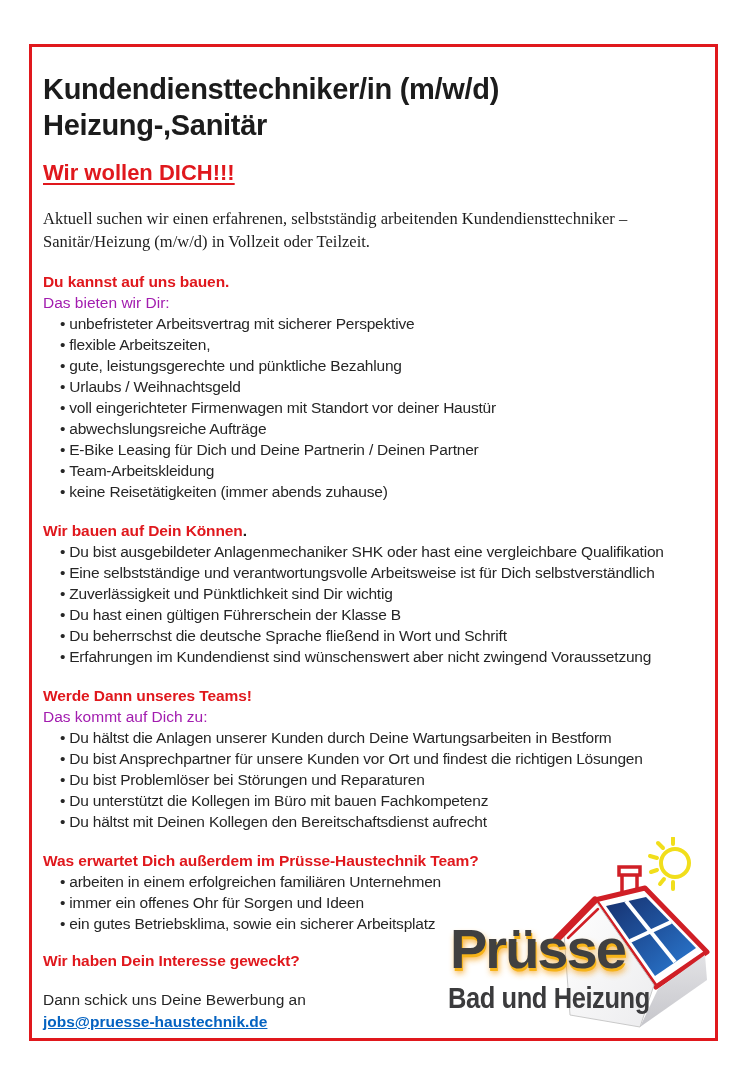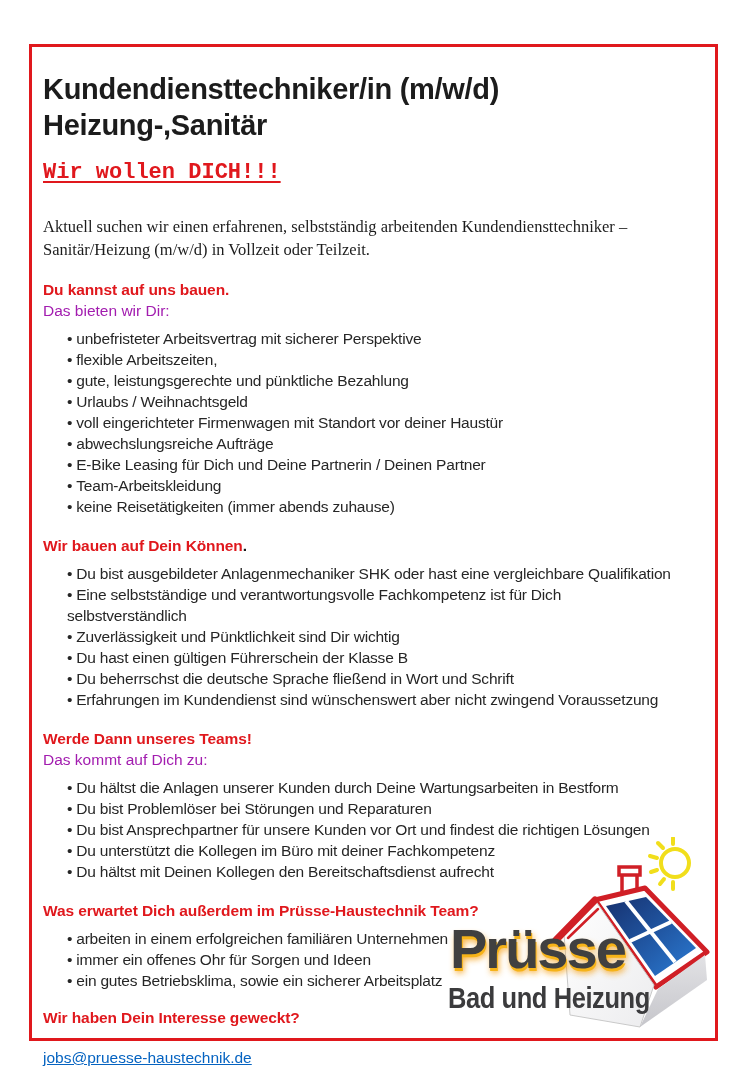--- a/index.html
+++ b/index.html
@@ -23,52 +23,51 @@
     font-size:29px;line-height:36px;
     font-weight:bold;color:#1c1c1c;
     letter-spacing:-0.3px;
   }
   .tagline{
     margin-top:16px;
     font-size:22px;line-height:28px;
     font-weight:bold;color:#e0181d;
     text-decoration:underline;
     text-underline-offset:3px;
-    font-family:Liberation Mono, monospace;
   }
   .intro{
-    margin:28px 0 0 0;
+    margin:20px 0 0 0;
     font-family:"Liberation Serif",serif;
     font-size:16.5px;line-height:23px;
     color:#1c1c1c;
     max-width:670px;
   }
   .sec{margin-top:18px;}
   .sec-heading{
     font-size:15.5px;line-height:21px;
     font-weight:bold;color:#e0181d;
     letter-spacing:-0.1px;
   }
   .sec-heading .h-suffix{color:#1c1c1c;}
   .sec-lead{font-size:15.5px;line-height:21px;color:#a21caf;}
   ul.bullets{
-    margin:7px;padding:0 0 0 17px;
+    margin:0;padding:0 0 0 17px;
     list-style:none;
   }
   ul.bullets li{
     font-size:15.5px;line-height:21px;
     letter-spacing:-0.2px;
     color:#262626;
   }
   ul.bullets li::before{content:"•";margin-right:4px;}
   .contact{margin-top:16px;font-size:15.5px;line-height:21px;}
   .contact .sec-heading{margin-bottom:18px;}
   a.email{
     color:#0563c1;text-decoration:underline;cursor:pointer;
-    display:inline-block;margin-top:1px;
+    display:inline-block;margin-top:1px;font-weight:bold;
   }
   
   .logo{
     position:absolute;right:5px;bottom:5px;
     width:270px;height:196px;
   }
   .logo svg{position:absolute;right:0;top:0;}
   .brand{
     position:absolute;left:10px;top:84px;z-index:3;
     font-size:56px;font-weight:bold;letter-spacing:-2px;
@@ -117,57 +116,58 @@
           </ul>
   </section>
 
   <section class="sec">
     <div class="sec-heading">
       <span class="h-main">Wir bauen auf Dein Können</span><span class="h-suffix">.</span>
     </div>
 
     <ul class="bullets">
             <li>Du bist ausgebildeter Anlagenmechaniker SHK oder hast  eine vergleichbare Qualifikation</li>
-            <li>Eine selbstständige und verantwortungsvolle Fachkompetenz ist für Dich selbstverständlich</li>
+            <li>Eine selbstständige und verantwortungsvolle Arbeitsweise ist für Dich selbstverständlich</li>
             <li>Zuverlässigkeit und Pünktlichkeit sind Dir wichtig</li>
             <li>Du hast einen gültigen Führerschein der Klasse B</li>
             <li>Du beherrschst die deutsche Sprache fließend in Wort und Schrift</li>
             <li>Erfahrungen im Kundendienst sind wünschenswert aber nicht zwingend Voraussetzung</li>
           </ul>
   </section>
 
   <section class="sec">
     <div class="sec-heading">
       <span class="h-main">Werde Dann unseres Teams!</span><span class="h-suffix"></span>
     </div>
     <div class="sec-lead">Das kommt auf Dich zu:</div>
     <ul class="bullets">
             <li>Du hältst die Anlagen unserer Kunden durch Deine Wartungsarbeiten in Bestform</li>
+            <li>Du bist Ansprechpartner für unsere Kunden vor Ort und findest die richtigen Lösungen</li>
             <li>Du bist Problemlöser bei Störungen und Reparaturen</li>
-            <li>Du bist Ansprechpartner für unsere Kunden vor Ort und findest die richtigen Lösungen</li>
-            <li>Du unterstützt die Kollegen im Büro mit deiner Fachkompetenz</li>
+            <li>Du unterstützt die Kollegen im Büro mit bauen Fachkompetenz</li>
             <li>Du hältst mit Deinen Kollegen den Bereitschaftsdienst aufrecht</li>
           </ul>
   </section>
 
   <section class="sec">
     <div class="sec-heading">
       <span class="h-main">Was erwartet Dich außerdem im Prüsse-Haustechnik Team?</span><span class="h-suffix"></span>
     </div>
 
     <ul class="bullets">
             <li>arbeiten in einem erfolgreichen familiären Unternehmen</li>
             <li>immer ein offenes Ohr für Sorgen und Ideen</li>
             <li>ein gutes Betriebsklima, sowie ein sicherer Arbeitsplatz</li>
           </ul>
   </section>
 </div>
 
     <div class="contact">
       <div class="sec-heading">Wir haben Dein Interesse geweckt?</div>
+      <div>Dann schick uns Deine Bewerbung an</div>
       <a class="email">jobs@pruesse-haustechnik.de</a>
     </div>
 
     <div class="logo">
       <svg width="176" height="197" viewBox="0 0 176 197" aria-hidden="true">
         <defs>
           <linearGradient id="panelGrad" x1="0" y1="0" x2="1" y2="1">
             <stop offset="0" stop-color="#16306e"></stop>
             <stop offset="1" stop-color="#2b7bd4"></stop>
           </linearGradient>

